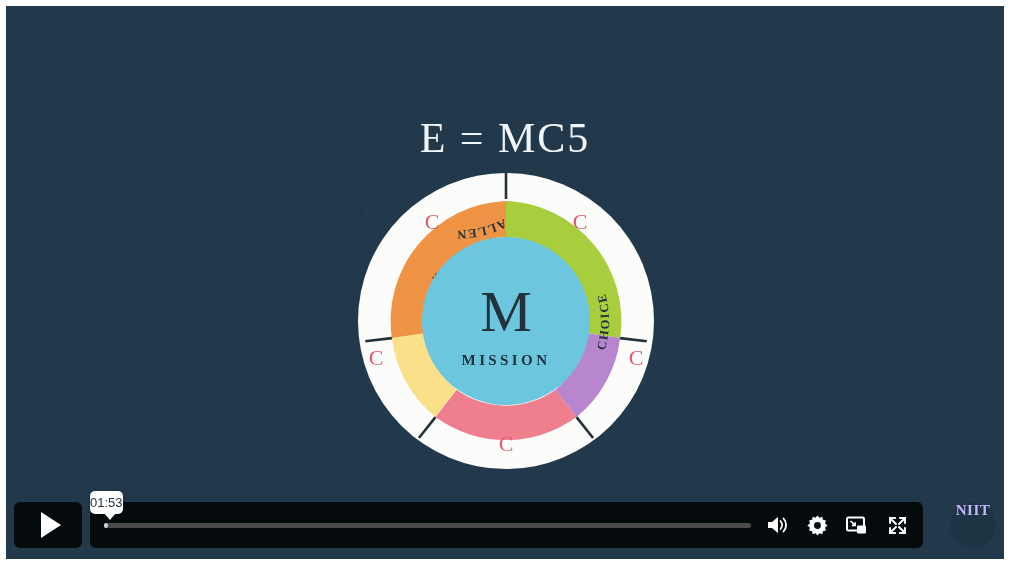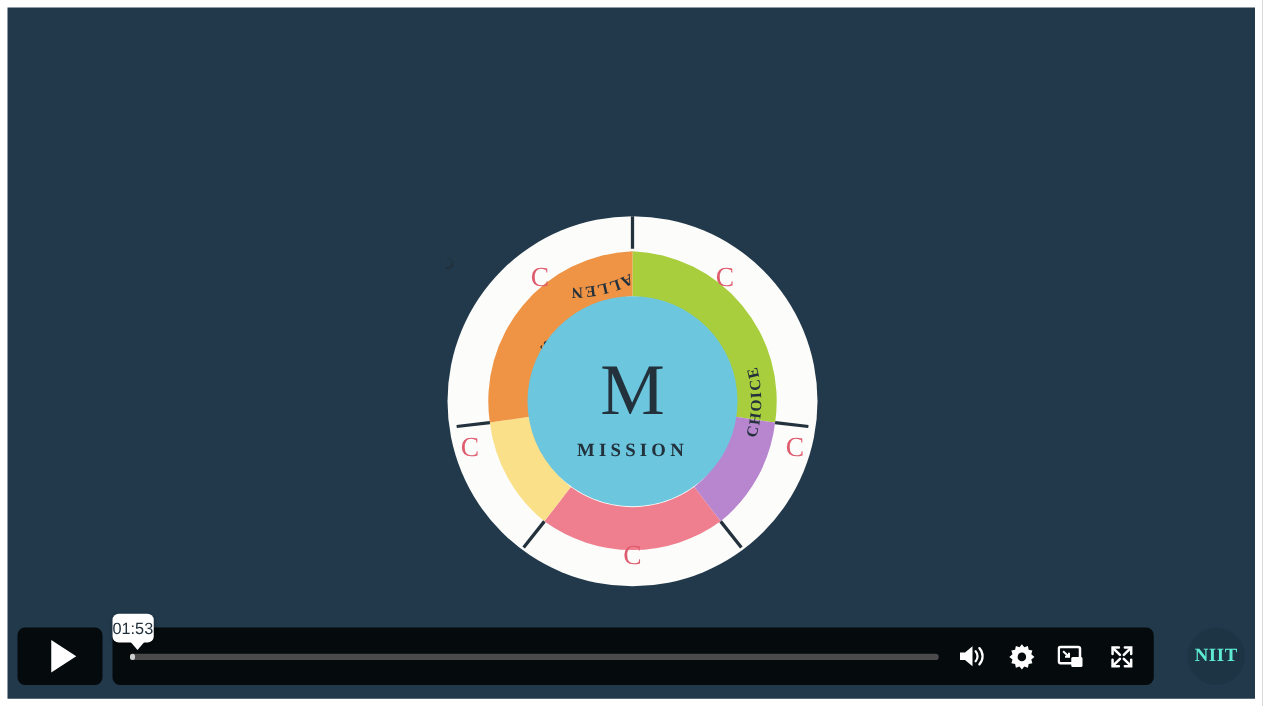--- a/index.html
+++ b/index.html
@@ -131,23 +131,23 @@
   }
   .vc-icon svg { display: block; }
 
   #brand-badge {
     width: 46px;
     height: 46px;
     margin-left: 27px;
     border-radius: 50%;
     background: #1d3444;
     display: flex;
-    align-items: center;
+    align-items: flex-start;
     justify-content: center;
-    color: #5eead4;
+    color: #c4b5fd;
     font-family: "Liberation Serif", serif;
     font-weight: bold;
     font-size: 15px;
     letter-spacing: 0.5px;
     cursor: pointer;
   }
 
   
   #time-tooltip {
     position: absolute;
@@ -173,20 +173,21 @@
   }
 </style>
 </head>
 <body>
 
 <div id="player">
   <div id="stage" style="background: rgb(33, 57, 75);">
 
     <div id="slide">
 
+      <div id="slide-title">E = MC5</div>
 
       <div id="diagram-wrap">
         <svg viewBox="0 0 300 300" xmlns="http://www.w3.org/2000/svg">
           <defs>
 
             <path id="p-challenge" d="M 150,150 m 0,-103 A 103,103 0 0 1 98.5,59.2" fill="none"></path>
             <path id="p-choice" d="M 150,150 m 97.9,32.2 A 103,103 0 0 0 248.2,118.6" fill="none"></path>
             <path id="p-conseq" d="M 150,150 m -61.1,83.4 A 103,103 0 0 0 60.5,83.4" fill="none"></path>
             <path id="p-compet" d="M 150,150 m -97.9,32.2 A 103,103 0 0 1 -101.8,-16.5" fill="none"></path>
             <path id="p-context" d="M 150,150 m -60.5,-83.4 A 103,103 0 0 1 0,-103" fill="none"></path>

